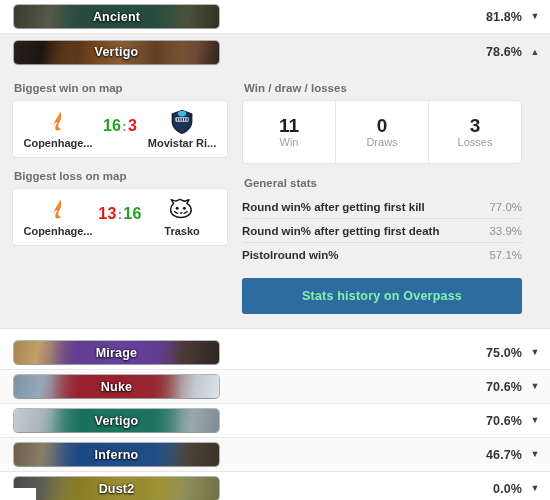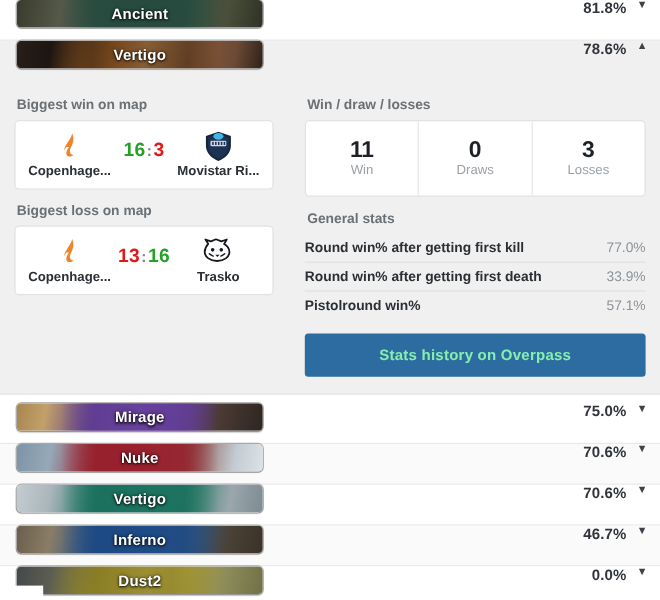--- a/index.html
+++ b/index.html
@@ -14,21 +14,21 @@
     font-family: "Liberation Sans", sans-serif;
     font-size: 12px;
     color: #2b2f33;
     position: relative;
   }
 
   
   .map-row {
     position: relative;
     display: flex;
-    align-items: flex-start;
+    align-items: center;
     height: 34px;
     box-sizing: border-box;
     background: #ffffff;
     border-bottom: 1px solid #e8e8e8;
     padding: 0 0 0 14px;
   }
   .map-row.alt { background: #fafafa; }
   .map-row.expanded-head {
     background: #f0f0f0;
     border-bottom: none;
@@ -81,24 +81,24 @@
     text-align: center;
     font-size: 9px;
     color: #3d4349;
     margin-right: 2px;
     line-height: 1;
   }
 
   
   .panel {
     background: #f0f0f0;
-    padding: 8px 12px 14px 12px;
+    padding: 8px 28px 14px 12px;
     border-bottom: 1px solid #e0e0e0;
     display: flex;
-    gap: 26px;
+    gap: 14px;
     box-sizing: border-box;
   }
   .col-left { width: 216px; flex: 0 0 216px; }
   .col-right { flex: 1 1 auto; }
 
   .section-title {
     font-size: 11.5px;
     font-weight: bold;
     color: #6b7075;
     margin: 4px 0 6px 2px;

